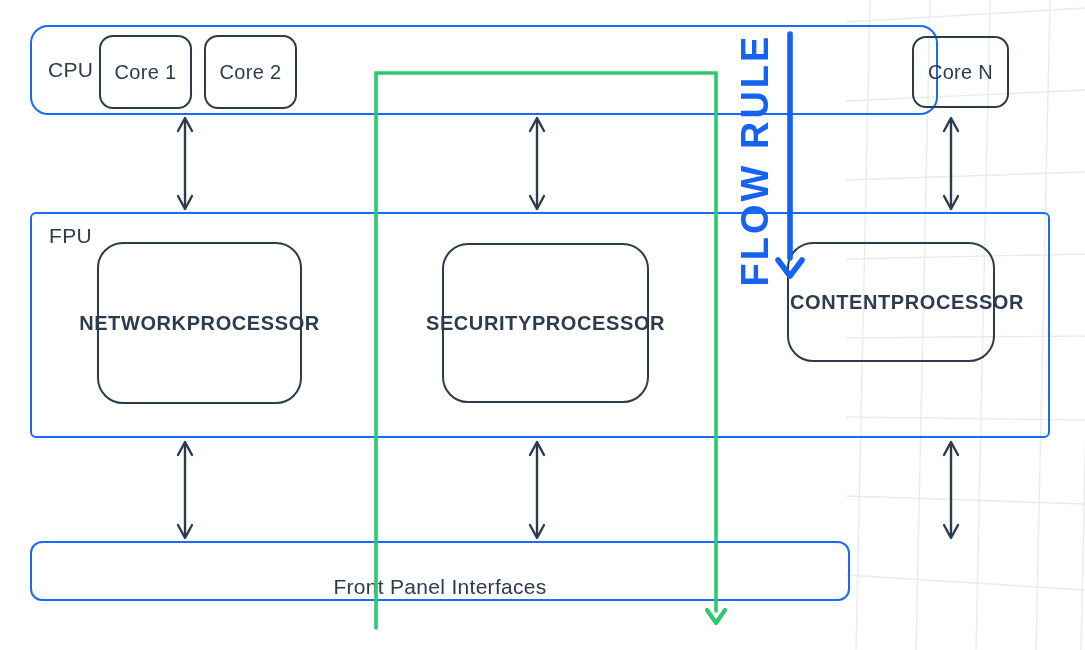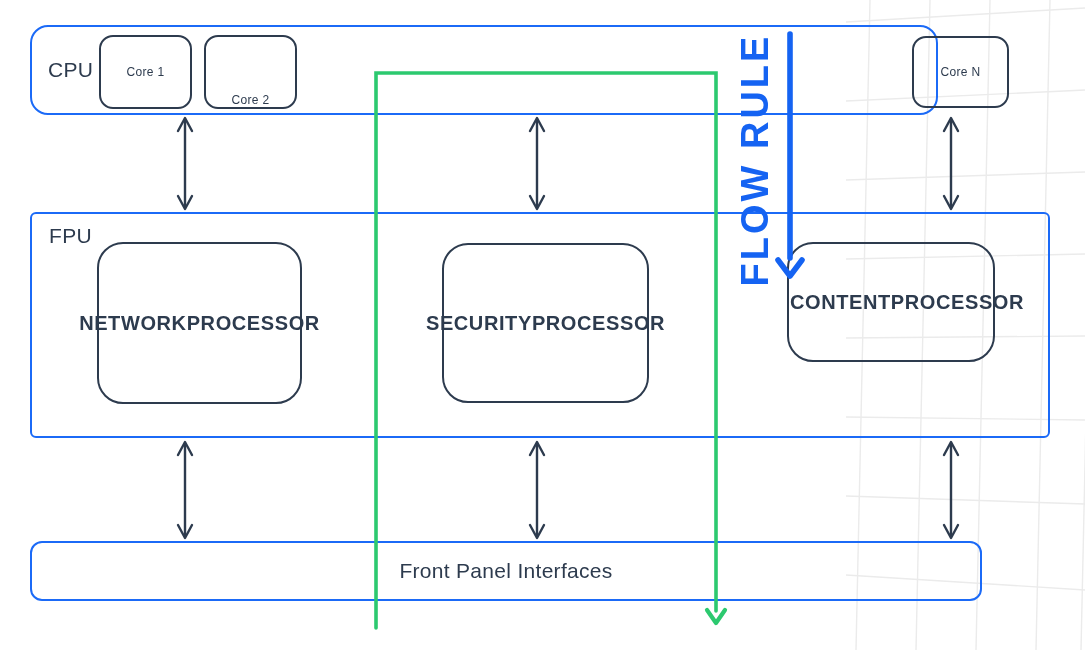--- a/index.html
+++ b/index.html
@@ -16,33 +16,33 @@
   .stage{
     position:relative;width:1085px;height:650px;background:var(--background);
     overflow:hidden;
   }
   svg.bg{position:absolute;left:0;top:0;z-index:0;}
   svg.overlay{position:absolute;left:0;top:0;z-index:2;pointer-events:none;}
 
   .box{position:absolute;border:2.5px solid var(--accent-blue);background:transparent;z-index:1;}
   .cpu-box{left:30px;top:25px;width:908px;height:90px;border-radius:18px;}
   .fpu-box{left:30px;top:212px;width:1020px;height:226px;border-radius:6px;}
-  .fpi-box{left:30px;top:541px;width:952px;height:60px;border-radius:12px;
-           display:flex;align-items:center;justify-content:center;}
+  .fpi-box{left:30px;top:541px;width:820px;height:60px;border-radius:12px;
+           display:flex;align-items:flex-end;justify-content:center;}
 
   .unit-label{color:var(--dark);font-size:21px;letter-spacing:0.3px;}
   .cpu-label{position:absolute;left:16px;top:50%;transform:translateY(-50%);}
   .fpu-label{position:absolute;left:17px;top:10px;}
   .fpi-label{font-size:21px;color:var(--dark);letter-spacing:0.3px;}
 
   .core{position:absolute;border:2.5px solid var(--dark);border-radius:14px;
         display:flex;align-items:center;justify-content:center;background:transparent;}
-  .core span{font-size:12px;color:var(--dark);letter-spacing:0.3px;}
+  .core span{font-size:20px;color:var(--dark);letter-spacing:0.3px;}
   .core-1{left:67px;top:8px;width:93px;height:74px;}
-  .core-2{left:172px;top:8px;width:93px;height:74px;align-items:flex-end;}
+  .core-2{left:172px;top:8px;width:93px;height:74px;}
   .core-n{left:860px;top:9px;width:97px;height:72px;margin-left:20px;}
 
   .proc{position:absolute;border:2.5px solid var(--dark);border-radius:26px;
         display:flex;flex-direction:row;align-items:center;justify-content:center;
         background:transparent;}
   .proc span{font-size:20px;font-weight:bold;color:var(--dark);
              letter-spacing:0.6px;line-height:33px;}
   .proc-network{left:65px;top:28px;width:205px;height:162px;}
   .proc-security{left:410px;top:29px;width:207px;height:160px;}
   .proc-content{left:755px;top:28px;width:208px;height:120px;padding-left:32px;}

